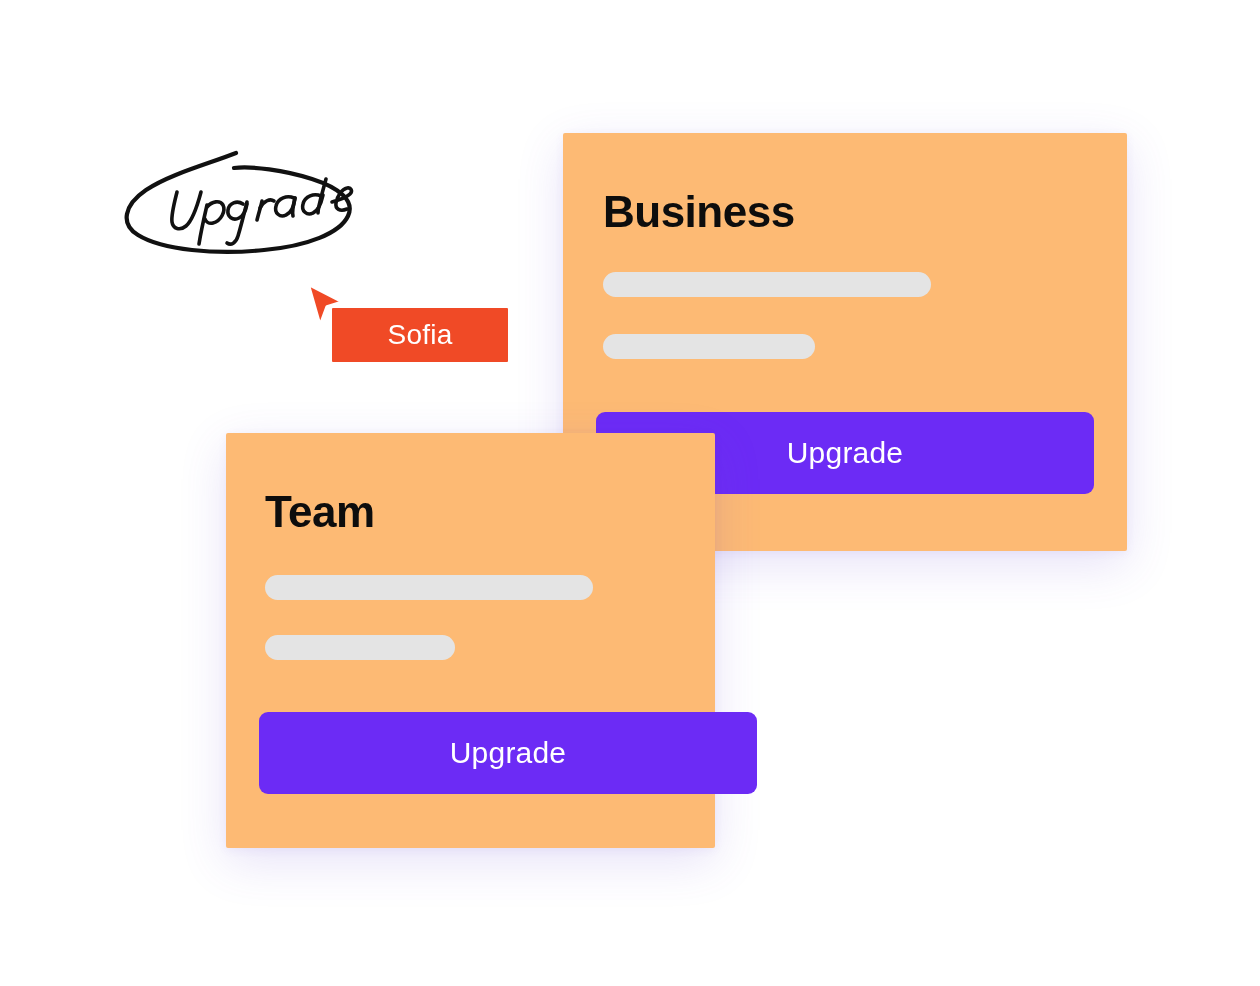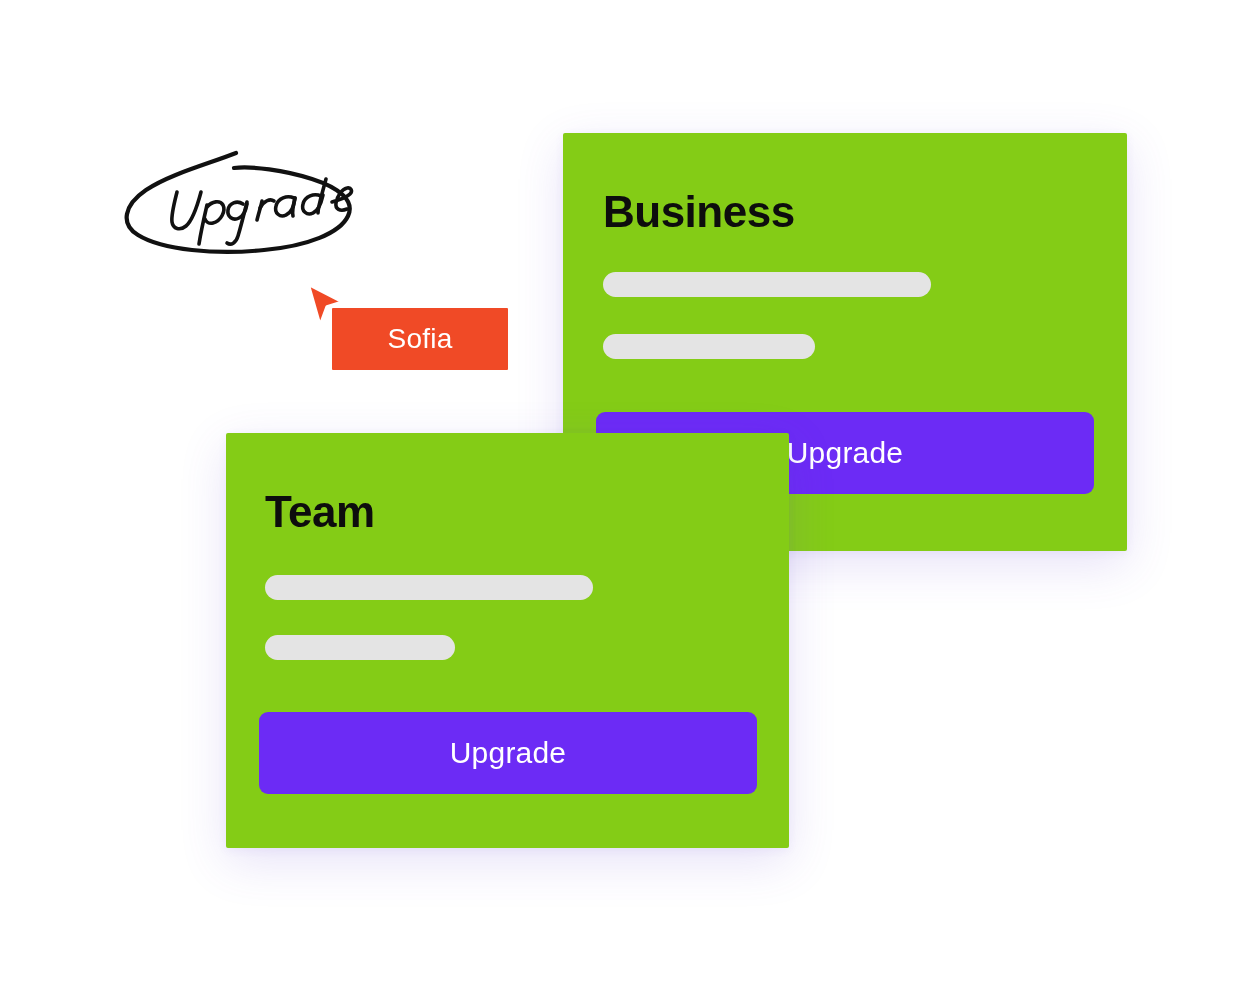--- a/index.html
+++ b/index.html
@@ -18,36 +18,36 @@
     position: relative;
     width: 1260px;
     height: 986px;
     background: #ffffff;
     overflow: hidden;
   }
 
   
   .plan-card {
     position: absolute;
-    background: #84cc16;
+    background: #fdba74;
     border-radius: 2px;
   }
   .plan-card.business {
     left: 563px;
     top: 133px;
     width: 564px;
     height: 418px;
     box-shadow: 0 14px 48px rgba(104, 74, 214, 0.16),
                 0 2px 10px rgba(104, 74, 214, 0.07);
     z-index: 2;
   }
   .plan-card.team {
     left: 226px;
     top: 433px;
-    width: 563px;
+    width: 489px;
     height: 415px;
     box-shadow: 0 14px 48px rgba(104, 74, 214, 0.16),
                 0 2px 10px rgba(104, 74, 214, 0.07);
     z-index: 4;
   }
 
   .plan-title {
     position: absolute;
     margin: 0;
     font-size: 44px;
@@ -112,21 +112,21 @@
     top: 0;
     width: 46px;
     height: 52px;
   }
   .cursor-arrow svg { display: block; }
   .cursor-label {
     position: absolute;
     left: 27px;
     top: 27px;
     width: 176px;
-    height: 62px;
+    height: 54px;
     background: #f04a26;
     color: #ffffff;
     display: flex;
     align-items: center;
     justify-content: center;
     font-family: "Liberation Sans", sans-serif;
     font-size: 28px;
     font-weight: 400;
     letter-spacing: 0.2px;
     border-radius: 1px;

